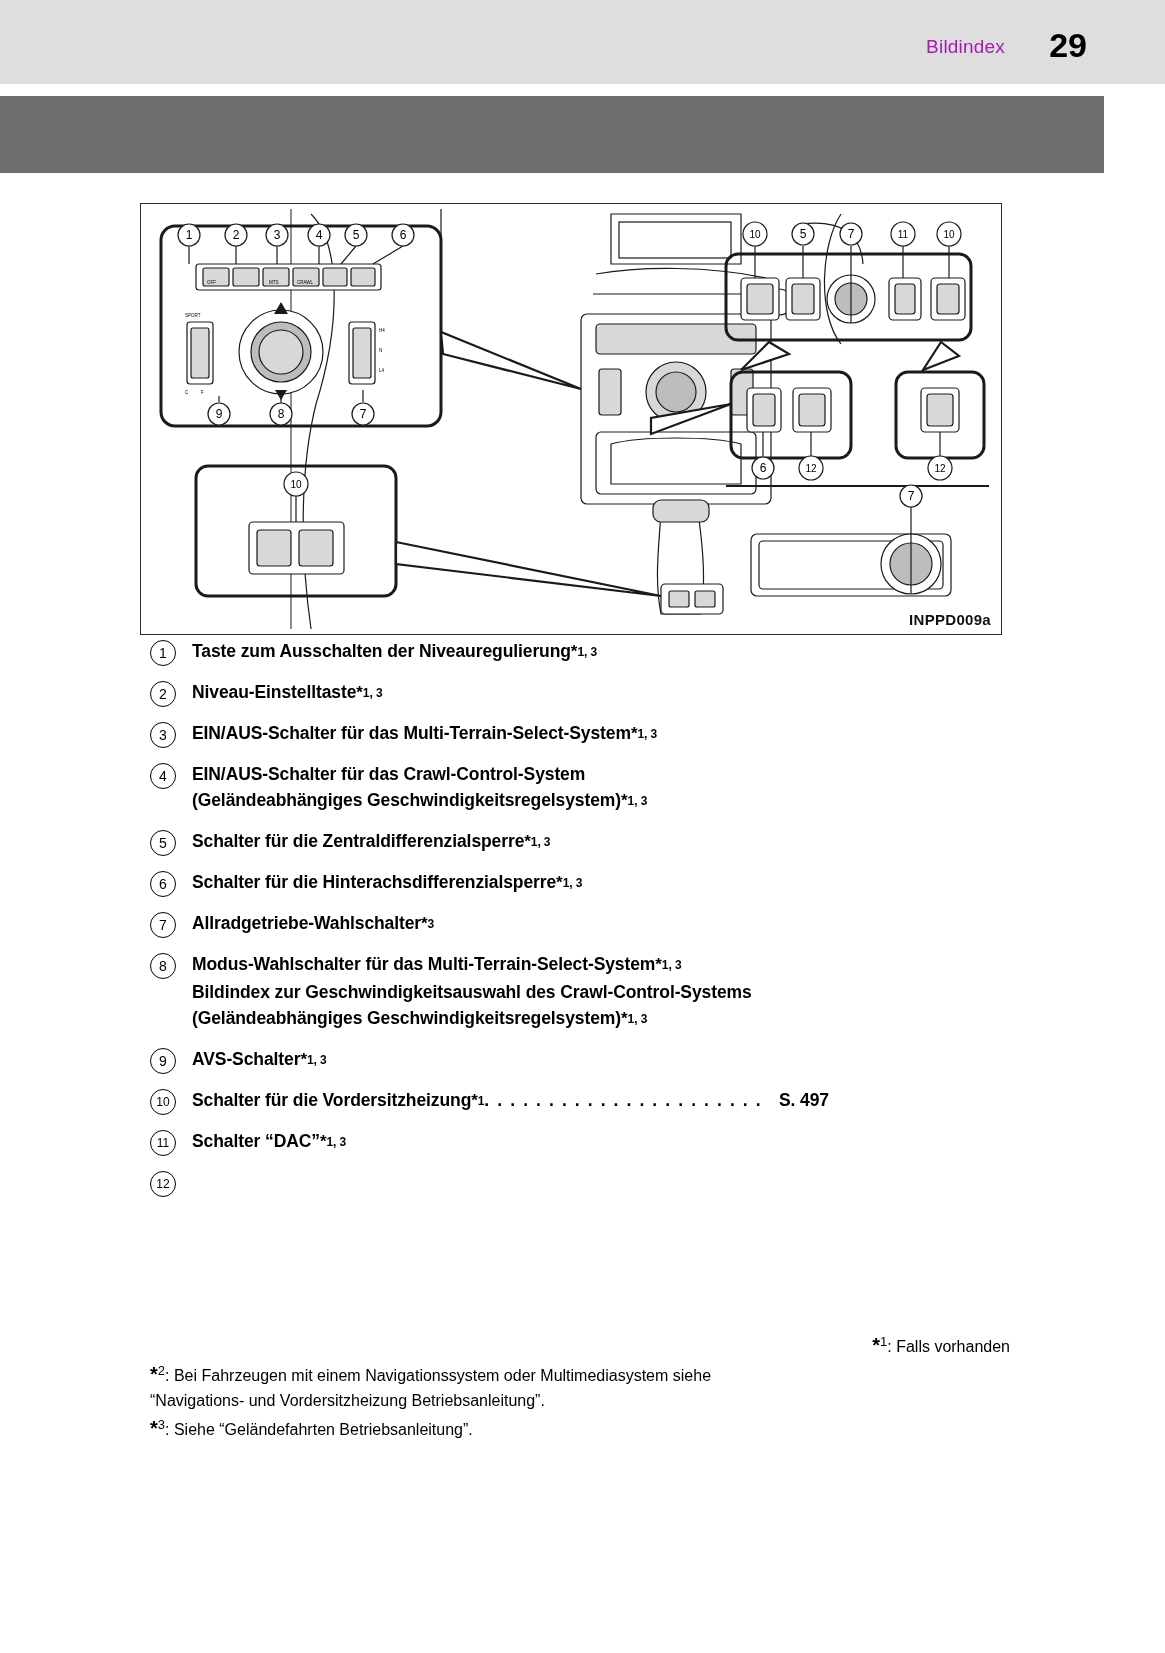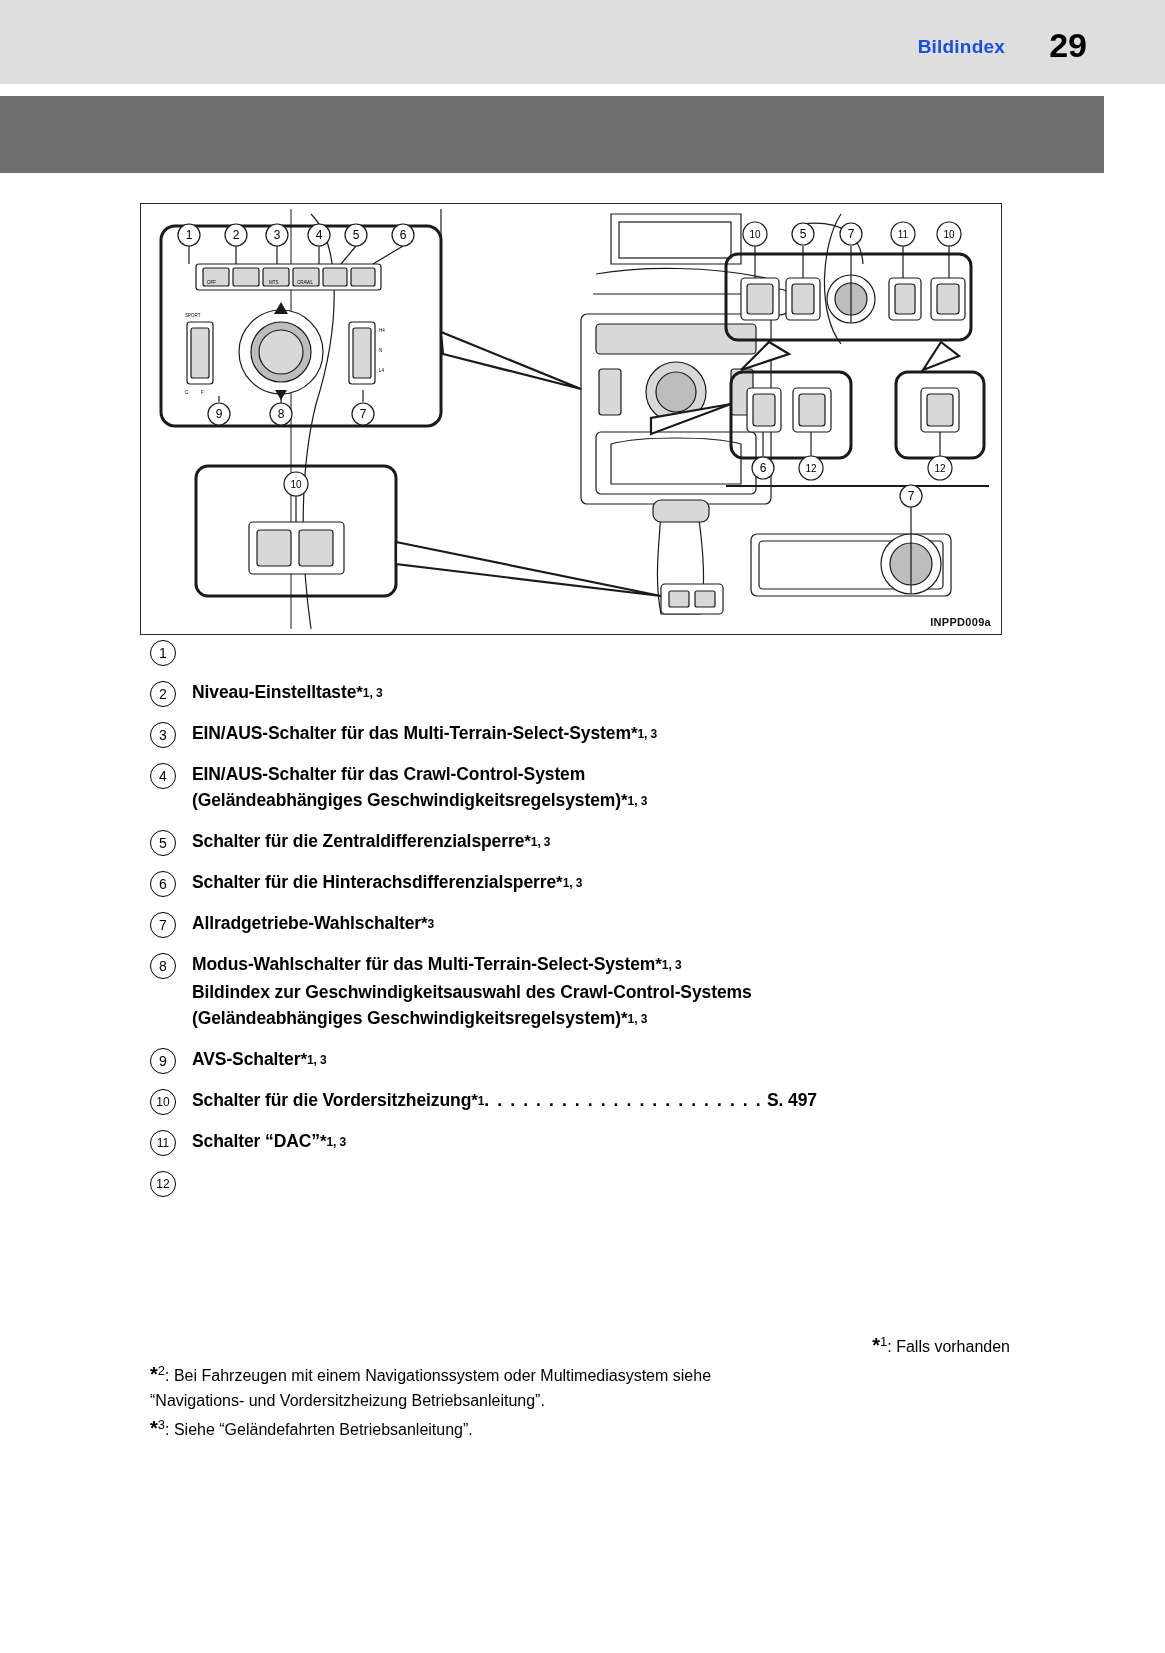--- a/index.html
+++ b/index.html
@@ -22,22 +22,22 @@
     top: 0; left: 0;
     width: 1165px;
     height: 84px;
     background: #dedede;
   }
   .header-title {
     position: absolute;
     right: 160px;
     top: 36px;
     font-size: 19px;
-    font-weight: bold;
-    color: #1d4ed8;
+    font-weight: normal;
+    color: #a21caf;
     letter-spacing: 0.2px;
   }
   .header-pagenum {
     position: absolute;
     right: 78px;
     top: 26px;
     font-size: 34px;
     font-weight: bold;
   }
   .dark-band {
@@ -56,21 +56,21 @@
     width: 862px;
     height: 432px;
     border: 1px solid #2b2b2b;
     background: #fff;
     box-sizing: border-box;
   }
   .figure-code {
     position: absolute;
     right: 10px;
     bottom: 6px;
-    font-size: 11px;
+    font-size: 15px;
     font-weight: bold;
     color: #111;
     letter-spacing: 0.3px;
   }
   .fig-svg { position: absolute; left: 0; top: 0; }
 
   
   .list {
     position: absolute;
     left: 150px;
@@ -109,21 +109,21 @@
     font-weight: bold;
     vertical-align: baseline;
     position: relative;
     top: -1px;
   }
   .star { font-size: 17px; font-weight: bold; }
   .leader {
     font-weight: bold;
     letter-spacing: 1.6px;
   }
-  .pageref { font-weight: bold; }
+  .pageref { font-weight: bold; margin-left: 12px; }
 
   
   .footnotes {
     position: absolute;
     left: 150px;
     top: 1330px;
     width: 860px;
     text-align: right;
     font-size: 16px;
     line-height: 24px;
@@ -339,20 +339,23 @@
         <text class="cnum" x="770" y="296">7</text>
     </g>
   </svg>
   <div class="figure-code">INPPD009a</div>
 </div>
 
 <div class="list">
 
   <div class="item">
     <div class="num">1</div>
+    <div class="txt">
+      <span>Taste zum Ausschalten der Niveauregulierung</span><span class="star">*</span><sup>1, 3</sup>
+    </div>
   </div>
 
   <div class="item">
     <div class="num">2</div>
     <div class="txt">
       <span>Niveau-Einstelltaste</span><span class="star">*</span><sup>1, 3</sup>
     </div>
   </div>
 
   <div class="item">

